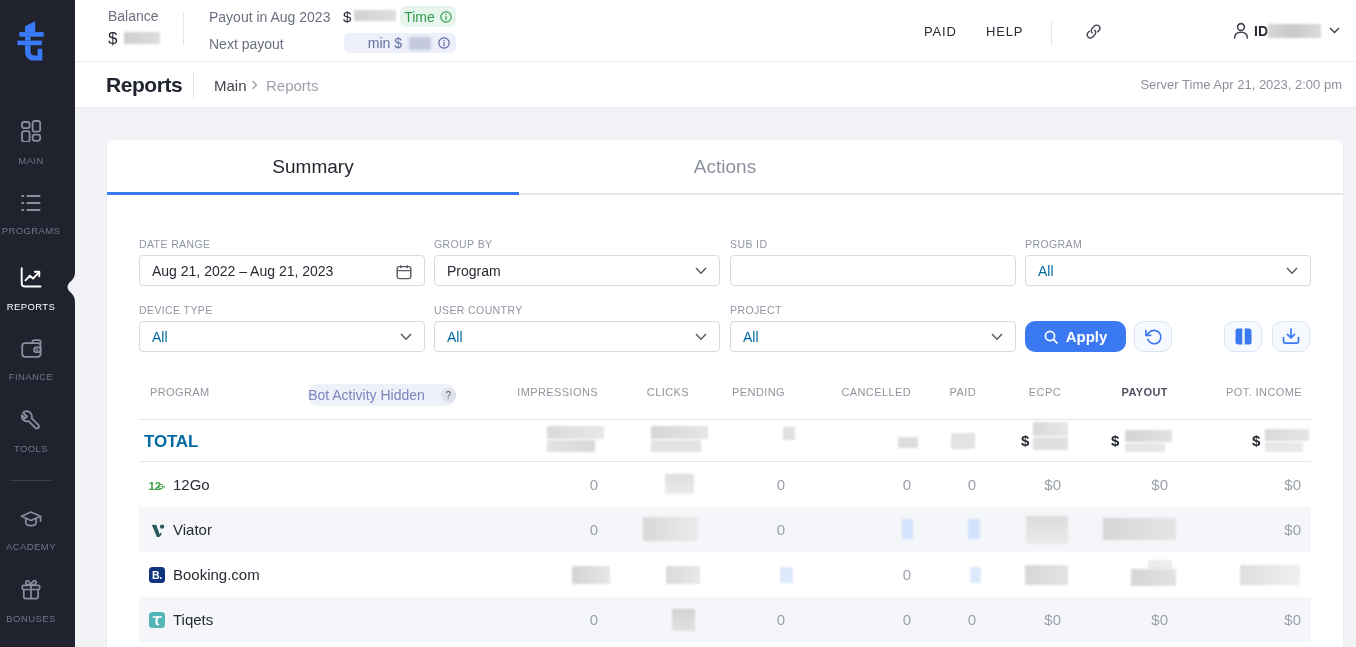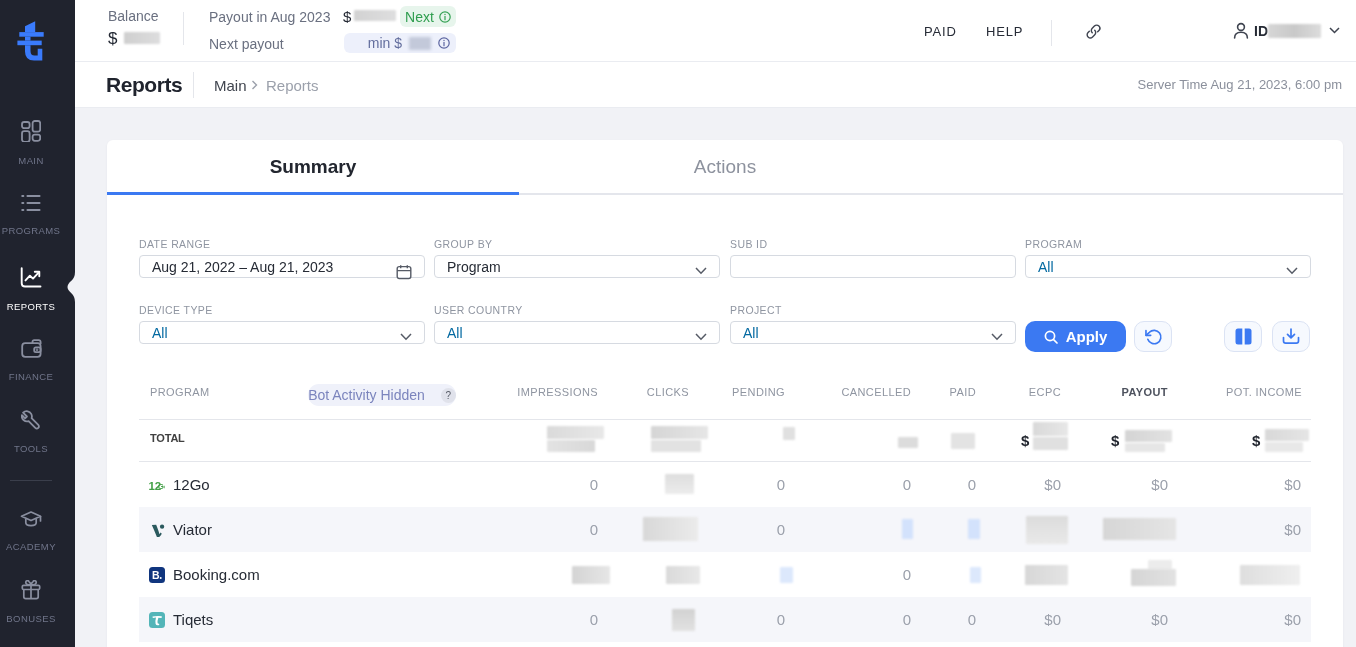--- a/index.html
+++ b/index.html
@@ -18,25 +18,25 @@
 #top .lbl{color:#6a7080;font-size:14px}
 .pill{position:absolute;display:flex;align-items:center;border-radius:6px}
 .bl{position:absolute;border-radius:1px;background:#d9d9d9;filter:blur(1.3px)}
 .hlink{position:absolute;top:0;height:62px;display:flex;align-items:center;font-size:13px;letter-spacing:.8px;color:#272c37;font-weight:500}
 
 #tbar{position:absolute;left:75px;top:62px;width:1281px;height:46px;background:#fff;border-bottom:1px solid #eaecf1}
 
 #card{position:absolute;left:107px;top:140px;width:1236px;height:560px;background:#fff;border-radius:6px;box-shadow:0 1px 3px rgba(25,35,60,.05)}
 #tabs{position:absolute;left:0;top:0;width:1236px;height:55px;border-bottom:2px solid #e4e6ec}
 .tab{position:absolute;top:0;height:53px;width:412px;display:flex;align-items:center;justify-content:center;font-size:19px;color:#8d929e}
-.tab.on{color:#22262f;font-weight:bold}
+.tab.on{color:#22262f;font-weight:normal}
 #tabline{position:absolute;left:0;top:52px;width:412px;height:3px;background:#3b79f2}
 
 .flabel{position:absolute;font-size:10.5px;color:#8f95a1;letter-spacing:.4px}
-.field{position:absolute;width:286px;height:23px;border:1px solid #d6dae1;border-radius:4px;background:#fff;display:flex;align-items:center;padding:0 12px;font-size:14px;color:#262b35}
+.field{position:absolute;width:286px;height:31px;border:1px solid #d6dae1;border-radius:4px;background:#fff;display:flex;align-items:center;padding:0 12px;font-size:14px;color:#262b35}
 .field.ph{color:#0369a1}
 .field svg.chev{position:absolute;right:12px;top:11px}
 #applybtn{position:absolute;left:918px;top:181px;width:101px;height:31px;background:#3b79f2;border-radius:10px;color:#fff;font-size:15px;font-weight:bold;display:flex;align-items:center;justify-content:center;gap:8px}
 .sqbtn{position:absolute;top:181px;height:31px;border:1px solid #dbe3f4;background:#f6f9fe;border-radius:10px;display:flex;align-items:center;justify-content:center}
 
 .th{position:absolute;font-size:11px;color:#8f95a1;letter-spacing:.4px;top:246px}
 .row{position:absolute;left:32px;width:1172px;height:45px}
 .row.g{background:#f5f6fa}
 .cell{position:absolute;top:0;height:45px;display:flex;align-items:center;justify-content:flex-end;font-size:15px;color:#9ba0ab}
 .pname{position:absolute;left:34px;top:0;height:45px;display:flex;align-items:center;font-size:15px;color:#262b35}
@@ -117,21 +117,21 @@
   <header id="top">
     <span class="abs lbl" style="left:33px;top:8px">Balance</span>
     <span class="abs" style="left:33px;top:29px;font-size:17px;color:#232833">$</span>
     <span class="bl" style="left:49px;top:32px;width:36px;height:12px;background:linear-gradient(90deg,#cfcfcf,#ddddde)"></span>
     <div class="abs" style="left:108px;top:12px;width:1px;height:33px;background:#e4e6eb"></div>
     <span class="abs lbl" style="left:134px;top:9px">Payout in Aug 2023</span>
     <span class="abs lbl" style="left:134px;top:36px">Next payout</span>
     <span class="abs" style="left:268px;top:8px;font-size:15px;color:#232833">$</span>
     <span class="bl" style="left:279px;top:10px;width:42px;height:11px;background:linear-gradient(90deg,#d2d2d2,#dededf)"></span>
     <div class="pill" style="left:325px;top:6px;width:56px;height:21px;background:#e7f5ec;justify-content:center;gap:5px">
-      <span style="font-size:14px;color:#2f9e4f">Next</span>
+      <span style="font-size:14px;color:#2f9e4f">Time</span>
       <svg width="12" height="12" viewBox="0 0 12 12" fill="none" stroke="#34a153" stroke-width="1.2">
           <circle cx="6" cy="6" r="5.2"></circle>
           <path d="M6 5.4 L6 8.7" stroke-linecap="round"></path>
           <circle cx="6" cy="3.4" r="0.7" fill="#34a153" stroke="none"></circle>
         </svg>
     </div>
     <div class="pill" style="left:269px;top:33px;width:112px;height:20px;background:#edf0fb;justify-content:flex-end;padding-right:6px;gap:7px">
       <span style="font-size:14px;color:#636e9e">min&nbsp;$</span>
       <span style="width:22px;height:13px;background:#c3c9da;border-radius:1px;filter:blur(1.5px)"></span>
       <svg width="12" height="12" viewBox="0 0 12 12" fill="none" stroke="#5b64a0" stroke-width="1.2">
@@ -158,21 +158,21 @@
       </svg>
   </header>
   <div id="tbar">
     <span class="abs" style="left:31px;top:11px;font-size:21px;font-weight:600;letter-spacing:-0.45px;color:#20242e">Reports</span>
     <div class="abs" style="left:118px;top:10px;width:1px;height:26px;background:#e4e6eb"></div>
     <span class="abs" style="left:139px;top:15px;font-size:15px;color:#40454f">Main</span>
     <svg class="abs" style="left:176px;top:18px" width="7" height="10" viewBox="0 0 7 10" fill="none" stroke="#9ba0ab" stroke-width="1.4">
         <path d="M1.5 1 L5.5 5 L1.5 9"></path>
       </svg>
     <span class="abs" style="left:191px;top:15px;font-size:15px;color:#9ba0ab">Reports</span>
-    <span class="abs" style="right:14px;top:15px;font-size:13px;color:#8b909c">Server Time Aug 21, 2023, 6:00 pm</span>
+    <span class="abs" style="right:14px;top:15px;font-size:13px;color:#8b909c">Server Time Apr 21, 2023, 2:00 pm</span>
   </div>
   <div id="card">
     <div id="tabs">
       <div class="tab on" style="left:0">Summary</div>
       <div class="tab" style="left:412px">Actions</div>
       <div id="tabline"></div>
     </div>
     <span class="flabel" style="left:32px;top:98px">DATE RANGE</span>
     <span class="flabel" style="left:327px;top:98px">GROUP BY</span>
     <span class="flabel" style="left:623px;top:98px">SUB ID</span>
@@ -247,21 +247,21 @@
     <span class="th" style="right:654px">CLICKS</span>
     <span class="th" style="right:558px">PENDING</span>
     <span class="th" style="right:432px">CANCELLED</span>
     <span class="th" style="right:367px">PAID</span>
     <span class="th" style="right:282px">ECPC</span>
     <span class="th" style="right:175px;color:#4d525e;font-weight:bold">PAYOUT</span>
     <span class="th" style="right:41px">POT. INCOME</span>
     <div class="abs" style="left:32px;top:279px;width:1172px;height:1px;background:#e4e6eb"></div>
 
     <div class="row" style="top:279px;height:43px;border-bottom:1px solid #e4e6eb">
-      <span class="abs" style="left:11px;top:13px;font-size:11px;font-weight:bold;color:#404040;letter-spacing:-0.2px">TOTAL</span>
+      <span class="abs" style="left:5px;top:13px;font-size:17px;font-weight:bold;color:#0369a1;letter-spacing:-0.2px">TOTAL</span>
       <span class="bl" style="left:408px;top:7px;width:57px;height:13px;background:linear-gradient(90deg,#dadada,#e8e8e8)"></span>
       <span class="bl" style="left:408px;top:21px;width:48px;height:12px;background:linear-gradient(90deg,#e3e3e3,#d8d8d8)"></span>
       <span class="bl" style="left:512px;top:7px;width:57px;height:13px;background:linear-gradient(90deg,#d5d5d5,#e6e6e6)"></span>
       <span class="bl" style="left:512px;top:21px;width:50px;height:12px;background:#e2e2e2"></span>
       <span class="bl" style="left:644px;top:8px;width:12px;height:13px;background:#e0e0e0"></span>
       <span class="bl" style="left:759px;top:18px;width:20px;height:11px;background:#dcdcdc"></span>
       <span class="bl" style="left:812px;top:14px;width:24px;height:16px;background:#e3e3e3"></span>
       <span class="abs" style="left:882px;top:13px;font-size:15px;font-weight:bold;color:#22262f">$</span>
       <span class="bl" style="left:894px;top:3px;width:35px;height:14px;background:linear-gradient(90deg,#d9d9d9,#e7e7e7)"></span>
       <span class="bl" style="left:894px;top:18px;width:35px;height:13px;background:#e0e0e0"></span>

